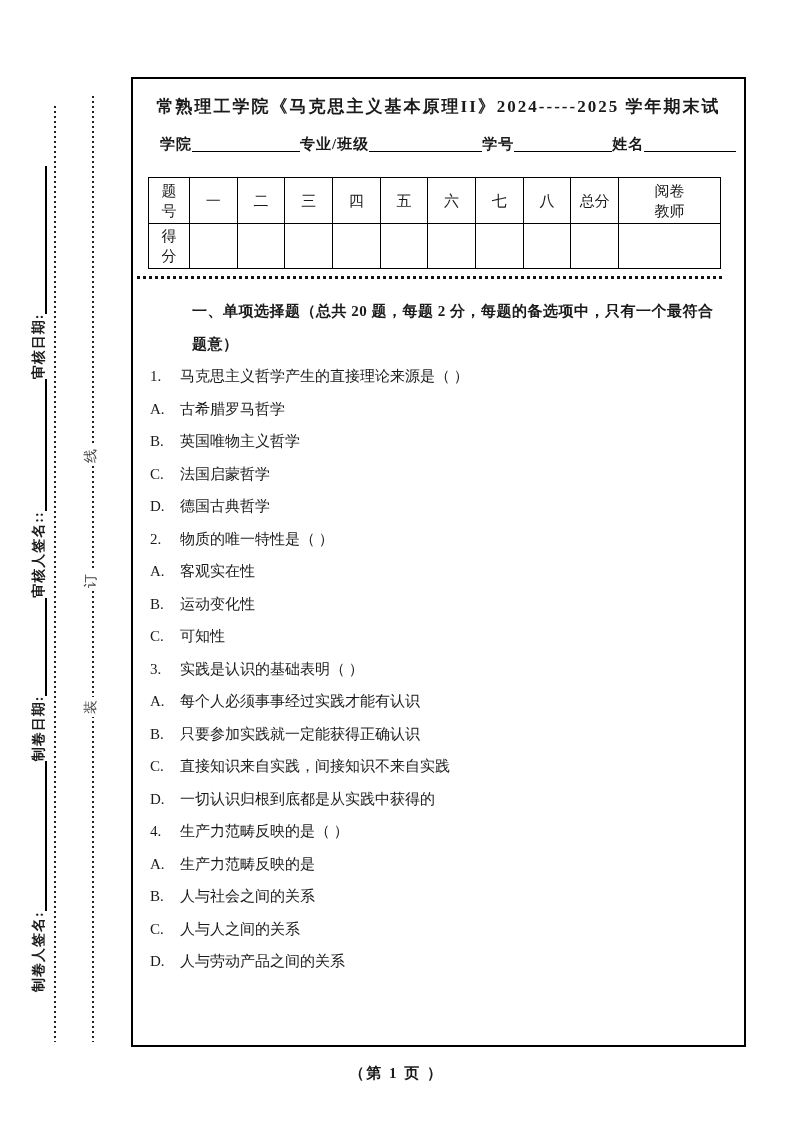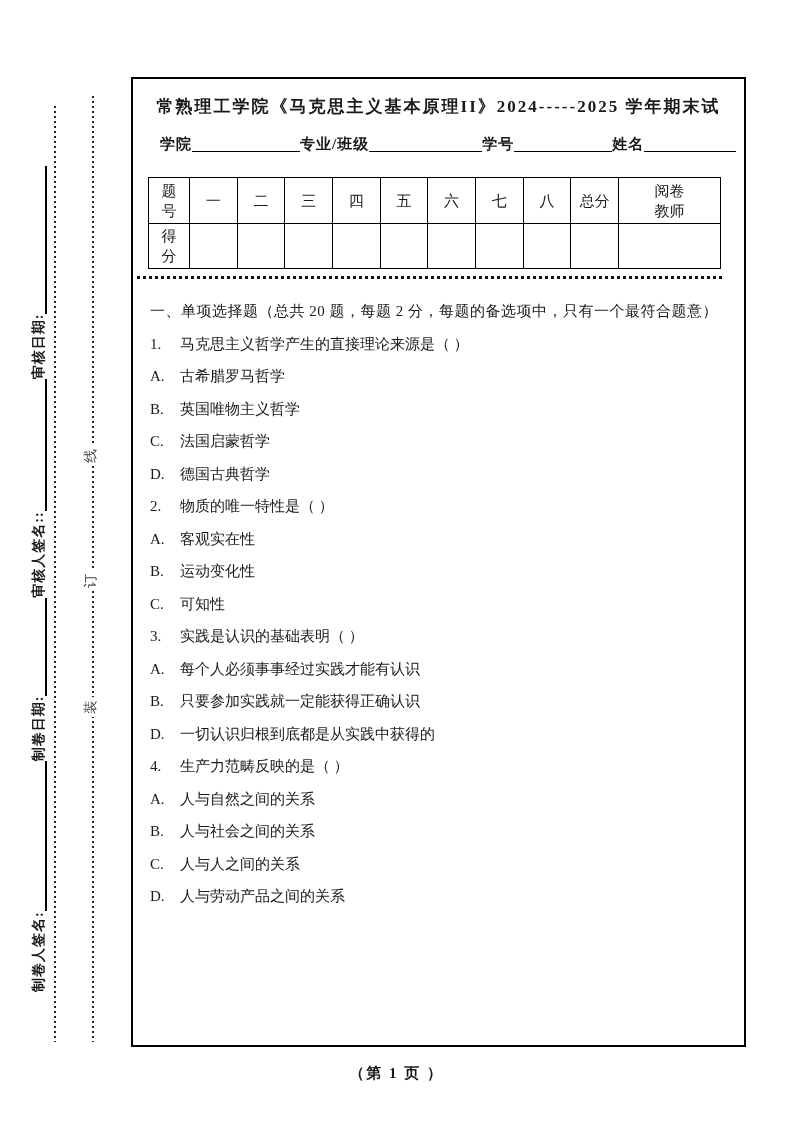--- a/index.html
+++ b/index.html
@@ -46,21 +46,21 @@
   .score-table td{border:1.6px solid #000;vertical-align:middle;white-space:pre-line;line-height:20px;padding:2px 0;}
   .score-table tr:first-child{height:46px;}
   .score-table tr:last-child{height:42px;}
   .score-table td:first-child{width:40px;}
   .score-table td:last-child{width:101px;}
   .dotted-sep{
     height:3px;margin:7px 20px 0 4px;
     background:repeating-linear-gradient(to right,#111 0 3px,transparent 3px 6px);
   }
   .questions{margin:16px 18px 0 17px;font-size:15px;line-height:32.5px;}
-  .q-heading{font-weight:normal;letter-spacing:0.5px;}
+  .q-heading{font-weight:bold;letter-spacing:0.5px;margin-left:42px;}
   .q-line{white-space:nowrap;}
   .q-label{display:inline-block;width:30px;}
   .footer{position:absolute;left:0;top:1064px;width:100%;text-align:center;font-weight:bold;font-size:15px;letter-spacing:2px;}
 </style>
 </head>
 <body>
 
 <div class="page">
 
   <div class="vline vline-left"></div>
@@ -138,23 +138,24 @@
         <div class="q-line"><span class="q-label">B.</span><span class="q-text">英国唯物主义哲学</span></div>
         <div class="q-line"><span class="q-label">C.</span><span class="q-text">法国启蒙哲学</span></div>
         <div class="q-line"><span class="q-label">D.</span><span class="q-text">德国古典哲学</span></div>
         <div class="q-line"><span class="q-label">2.</span><span class="q-text">物质的唯一特性是（  ）</span></div>
         <div class="q-line"><span class="q-label">A.</span><span class="q-text">客观实在性</span></div>
         <div class="q-line"><span class="q-label">B.</span><span class="q-text">运动变化性</span></div>
         <div class="q-line"><span class="q-label">C.</span><span class="q-text">可知性</span></div>
         <div class="q-line"><span class="q-label">3.</span><span class="q-text">实践是认识的基础表明（  ）</span></div>
         <div class="q-line"><span class="q-label">A.</span><span class="q-text">每个人必须事事经过实践才能有认识</span></div>
         <div class="q-line"><span class="q-label">B.</span><span class="q-text">只要参加实践就一定能获得正确认识</span></div>
+        <div class="q-line"><span class="q-label">C.</span><span class="q-text">直接知识来自实践，间接知识不来自实践</span></div>
         <div class="q-line"><span class="q-label">D.</span><span class="q-text">一切认识归根到底都是从实践中获得的</span></div>
         <div class="q-line"><span class="q-label">4.</span><span class="q-text">生产力范畴反映的是（  ）</span></div>
-        <div class="q-line"><span class="q-label">A.</span><span class="q-text">人与自然之间的关系</span></div>
+        <div class="q-line"><span class="q-label">A.</span><span class="q-text">生产力范畴反映的是</span></div>
         <div class="q-line"><span class="q-label">B.</span><span class="q-text">人与社会之间的关系</span></div>
         <div class="q-line"><span class="q-label">C.</span><span class="q-text">人与人之间的关系</span></div>
         <div class="q-line"><span class="q-label">D.</span><span class="q-text">人与劳动产品之间的关系</span></div>
       </div>
   </div>
 
   <div class="footer">（第 1 页 ）</div>
 </div>
 
 </body></html>

